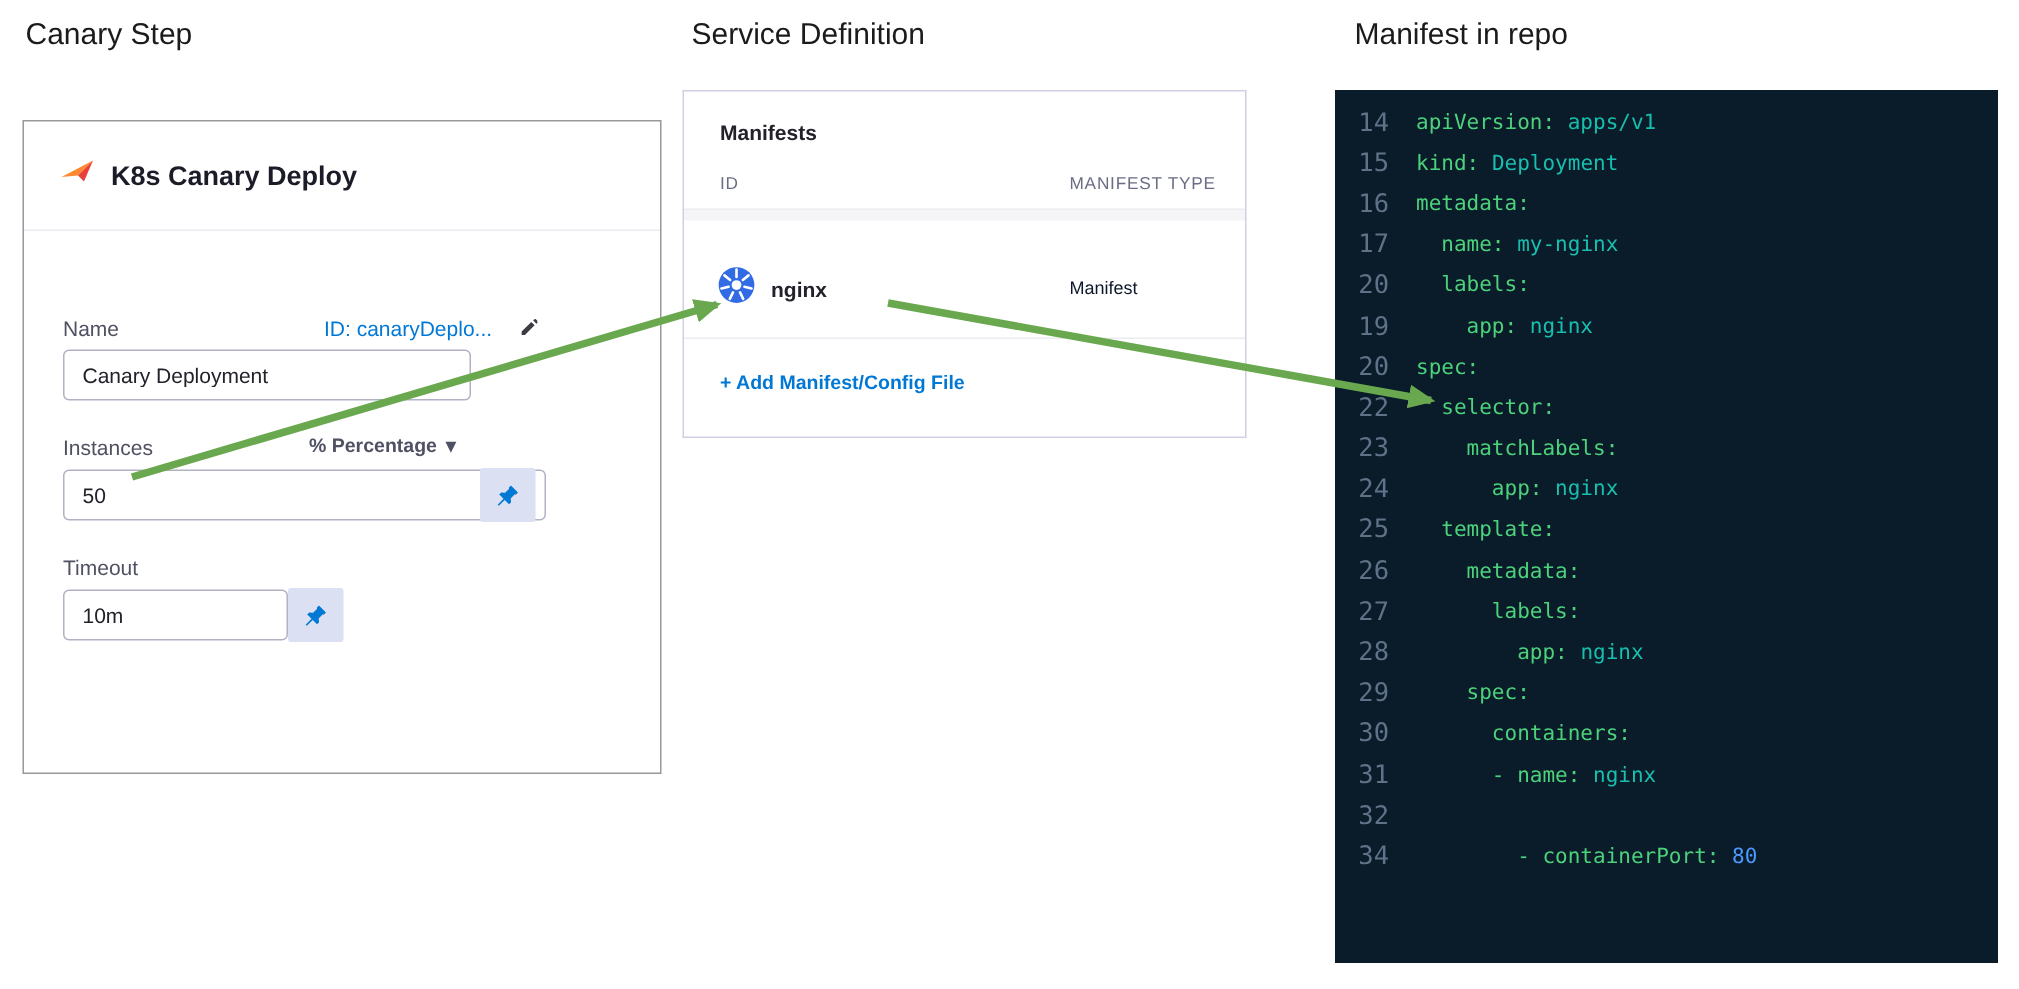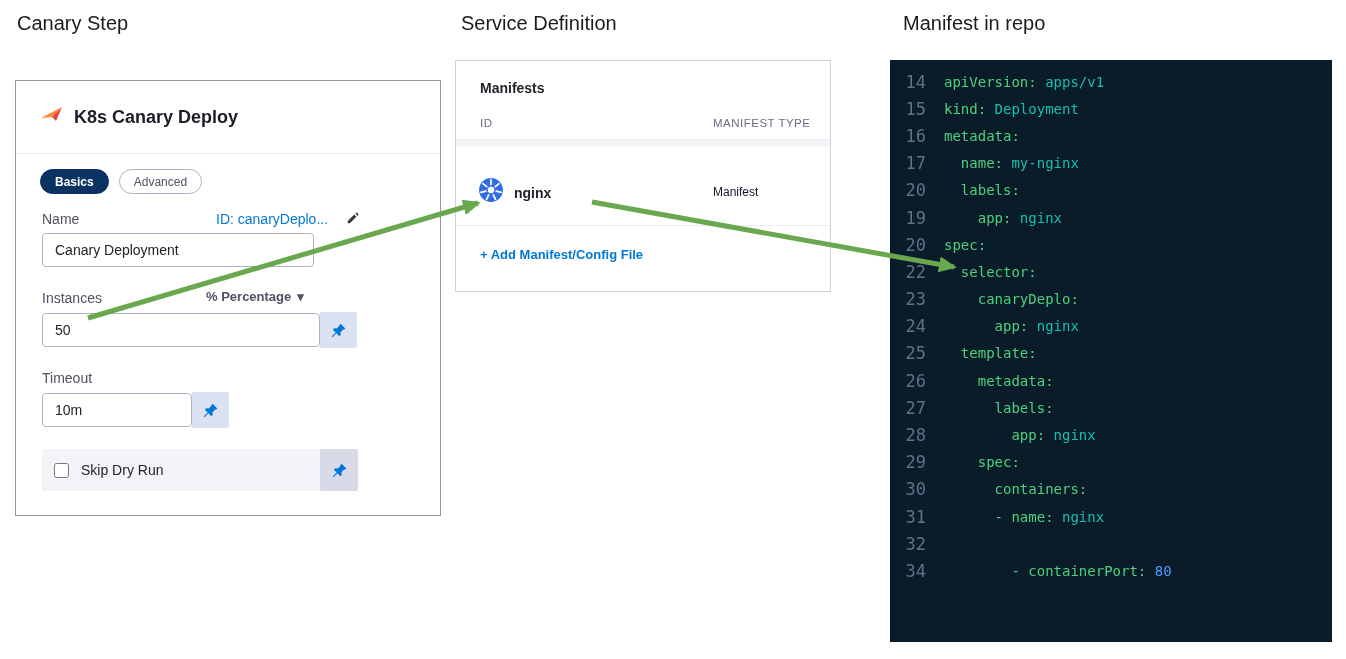--- a/index.html
+++ b/index.html
@@ -74,63 +74,50 @@
       <span>
         <svg width="24" height="20" viewBox="0 0 24 20">
           <path d="M1 13 L22 2 L12 12 Z" fill="#ff8833"></path>
           <path d="M12 12 L22 2 L16 16 Z" fill="#e8413a"></path>
         </svg>
       </span>
       <h2>K8s Canary Deploy</h2>
     </div>
     <div class="divider" style="top:72px;"></div>
 
-    <div class="tabs">
-      <button class="pill active">Basics</button>
-      <button class="pill inactive">Advanced</button>
-    </div>
 
     <span class="field-label" style="left:26px; top:130px;">Name</span>
     <span class="id-link" style="left:200px; top:130px;">ID: canaryDeplo...</span>
     <span class="pencil" style="left:330px; top:130px;">
       <svg width="14" height="14" viewBox="0 0 16 16">
         <path d="M2 11.5V14h2.5l7.4-7.4-2.5-2.5L2 11.5zM13.8 4.1c.3-.3.3-.7 0-1l-1-1c-.3-.3-.7-.3-1 0l-1 1 2.5 2.5 1-1z" fill="#3b3c44"></path>
       </svg>
     </span>
     <input class="text-input" style="left: 26px; top: 152px; width: 272px;" value="Canary Deployment">
 
     <span class="field-label" style="left:26px; top:209px;">Instances</span>
     <span class="unit-select" style="left:190px; top:208px;">
       <span>% Percentage</span>
       <span>▾</span>
     </span>
-    <input class="text-input" style="left: 26px; top: 232px; width: 278px;" value="50">
+    <input class="text-input" style="left: 26px; top: 232px; width: 322px;" value="50">
     <span class="pin-tile" style="left:304px; top:231px;">
       <svg width="17" height="17" viewBox="0 0 20 20">
         <path d="M12.5 2l5.5 5.5-1.7 1.7-.8-.3-3.2 3.2.3 3-1.6 1.6-3.4-3.4L3 17.9 2.1 17l4.6-4.6L3.3 9l1.6-1.6 3 .3 3.2-3.2-.3-.8L12.5 2z" fill="#0278d5"></path>
       </svg>
     </span>
 
     <span class="field-label" style="left:26px; top:289px;">Timeout</span>
     <input class="text-input" style="left: 26px; top: 312px; width: 150px;" value="10m">
     <span class="pin-tile" style="left:176px; top:311px;">
       <svg width="17" height="17" viewBox="0 0 20 20">
         <path d="M12.5 2l5.5 5.5-1.7 1.7-.8-.3-3.2 3.2.3 3-1.6 1.6-3.4-3.4L3 17.9 2.1 17l4.6-4.6L3.3 9l1.6-1.6 3 .3 3.2-3.2-.3-.8L12.5 2z" fill="#0278d5"></path>
       </svg>
     </span>
 
-    <div class="skip-row">
-      <input type="checkbox" class="checkbox" style="">
-      <span class="skip-label">Skip Dry Run</span>
-      <span class="pin-tile">
-        <svg width="17" height="17" viewBox="0 0 20 20">
-          <path d="M12.5 2l5.5 5.5-1.7 1.7-.8-.3-3.2 3.2.3 3-1.6 1.6-3.4-3.4L3 17.9 2.1 17l4.6-4.6L3.3 9l1.6-1.6 3 .3 3.2-3.2-.3-.8L12.5 2z" fill="#0278d5"></path>
-        </svg>
-      </span>
-    </div>
   </section>
 
   <section class="panel service-panel">
     <span class="manifests-title">Manifests</span>
     <span class="col-head" style="left:24px; top:56px;">ID</span>
     <span class="col-head" style="left:257px; top:56px;text-align:right;">MANIFEST TYPE</span>
     <div class="divider" style="top:78px;"></div>
     <div class="band"></div>
 
     <div>
@@ -186,21 +173,21 @@
         <div class="code-line">
           <span class="lnum">20</span>
           <span class="ltext"><span class="tok-k">spec:</span></span>
         </div>
         <div class="code-line">
           <span class="lnum">22</span>
           <span class="ltext"><span class="tok-k">  selector:</span></span>
         </div>
         <div class="code-line">
           <span class="lnum">23</span>
-          <span class="ltext"><span class="tok-k">    canaryDeplo:</span></span>
+          <span class="ltext"><span class="tok-k">    matchLabels:</span></span>
         </div>
         <div class="code-line">
           <span class="lnum">24</span>
           <span class="ltext"><span class="tok-k">      app:</span><span class="tok-s"> nginx</span></span>
         </div>
         <div class="code-line">
           <span class="lnum">25</span>
           <span class="ltext"><span class="tok-k">  template:</span></span>
         </div>
         <div class="code-line">

